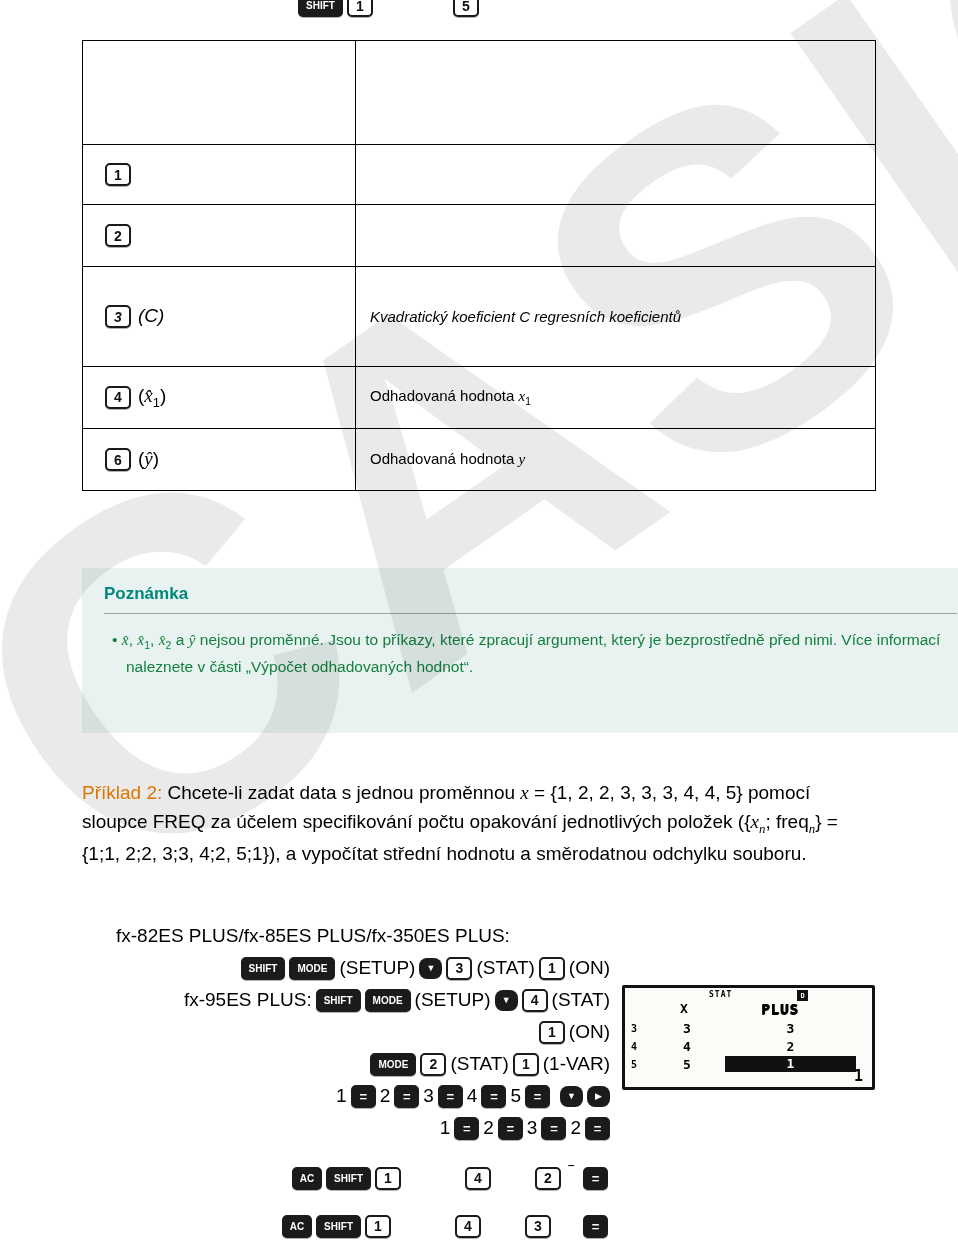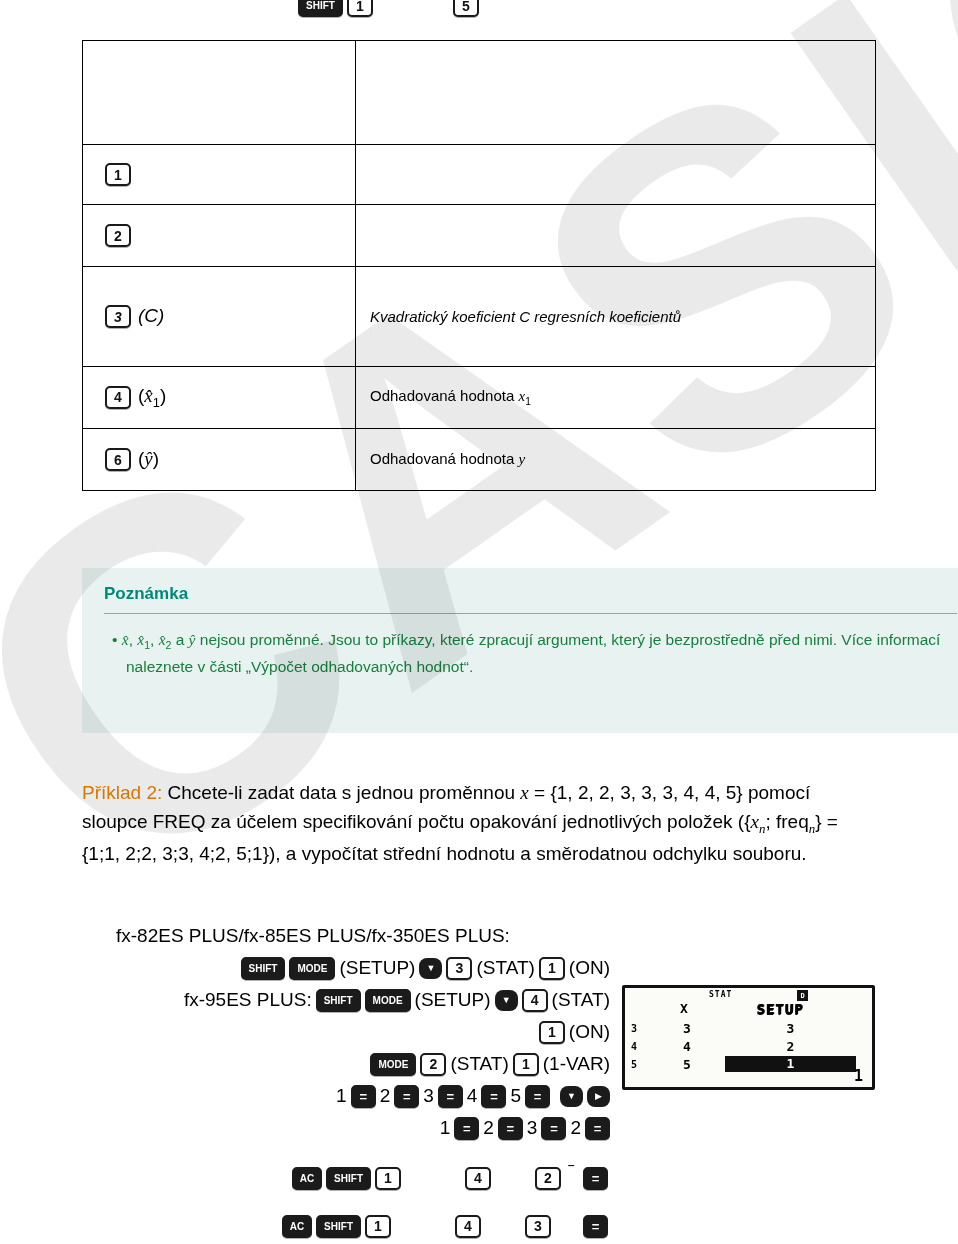--- a/index.html
+++ b/index.html
@@ -221,21 +221,21 @@
       <span class="kk">3</span>
       <span class="gap" style="width: 28px;"></span>
       <span class="kk keq">=</span>
     </div>
 
   <div class="screen">
     <div class="scr-status">STAT</div>
     <div class="scr-mode">D</div>
     <div class="scr-head">
       <span class="hx">X</span>
-      <span class="hf">SETUP</span>
+      <span class="hf">PLUS</span>
     </div>
     <div class="scr-rows" id="screen-rows">
         <div class="scr-row">
           <span class="scr-n">3</span>
           <span class="scr-x">3</span>
           <span class="scr-f">3</span>
         </div>
         <div class="scr-row">
           <span class="scr-n">4</span>
           <span class="scr-x">4</span>

